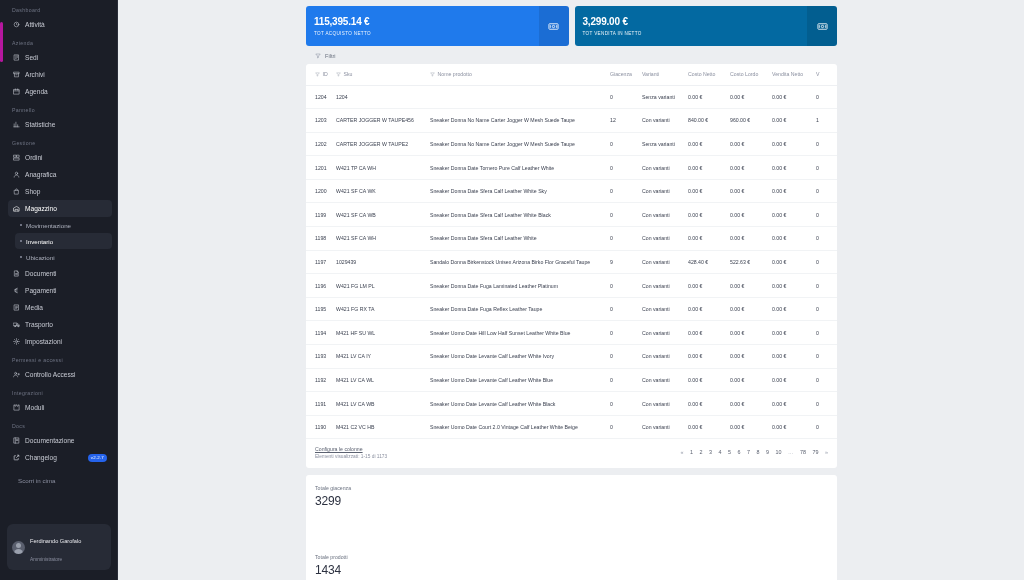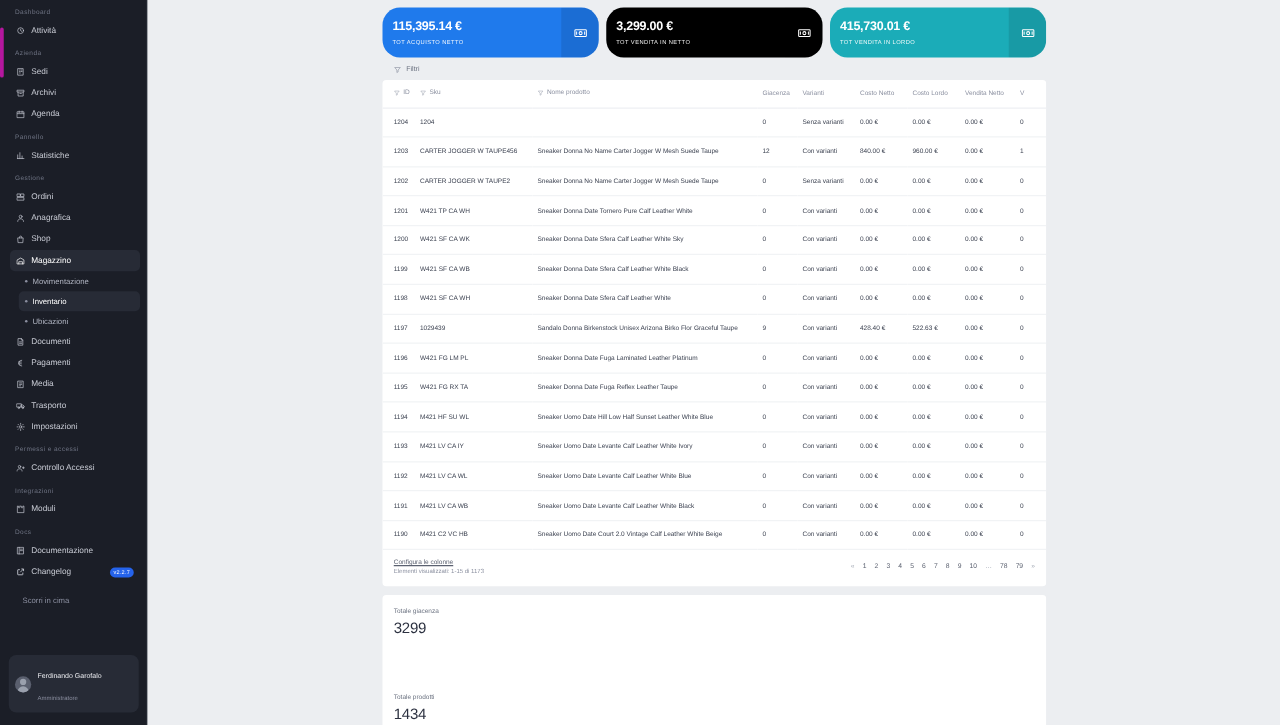--- a/index.html
+++ b/index.html
@@ -60,21 +60,21 @@
   #sb-user .nm { font-size: 5.6px; color: #e9eaee; line-height: 1.5; white-space: nowrap; }
   #sb-user .rl { font-size: 4.8px; color: #8b8fa0; line-height: 1.4; }
 
   
   #main { flex: 1; height: 580px; background: #eceef1; position: relative; overflow: hidden; }
   #content { position: absolute; left: 188px; top: 0; width: 531px; }
 
   
   #kpis { display: flex; gap: 6px; padding-top: 6px; }
   .kpi {
-    flex: 1; height: 40px; border-radius: 14px; position: relative;
+    flex: 1; height: 40px; border-radius: 3px; position: relative;
     display: flex; flex-direction: column; justify-content: center;
     padding: 0 8px; color: #fff; overflow: hidden;
   }
   .kpi .val { font-size: 10px; font-weight: bold; letter-spacing: -.2px; line-height: 1.2; }
   .kpi .lab { font-size: 4.6px; letter-spacing: .35px; margin-top: 2.5px; opacity: .92; }
   .kpi .iconbox {
     position: absolute; right: 0; top: 0; bottom: 0; width: 30px;
     display: flex; align-items: center; justify-content: center;
     background: rgba(0,0,0,.10);
   }
@@ -320,34 +320,23 @@
             <div class="val">115,395.14 €</div>
             <div class="lab">TOT ACQUISTO NETTO</div>
             <div class="iconbox">
               <svg viewBox="0 0 24 24" fill="none" stroke="#ffffff" stroke-width="1.8">
                 <rect x="2" y="6" width="20" height="12" rx="1.5"></rect>
                 <circle cx="12" cy="12" r="2.6"></circle>
                 <path d="M5 9v6M19 9v6"></path>
               </svg>
             </div>
           </div>
-          <div class="kpi" style="background: #000000;">
+          <div class="kpi" style="background: #0369a1;">
             <div class="val">3,299.00 €</div>
             <div class="lab">TOT VENDITA IN NETTO</div>
-            <div class="iconbox">
-              <svg viewBox="0 0 24 24" fill="none" stroke="#ffffff" stroke-width="1.8">
-                <rect x="2" y="6" width="20" height="12" rx="1.5"></rect>
-                <circle cx="12" cy="12" r="2.6"></circle>
-                <path d="M5 9v6M19 9v6"></path>
-              </svg>
-            </div>
-          </div>
-          <div class="kpi" style="background: rgb(27, 172, 184);">
-            <div class="val">415,730.01 €</div>
-            <div class="lab">TOT VENDITA IN LORDO</div>
             <div class="iconbox">
               <svg viewBox="0 0 24 24" fill="none" stroke="#ffffff" stroke-width="1.8">
                 <rect x="2" y="6" width="20" height="12" rx="1.5"></rect>
                 <circle cx="12" cy="12" r="2.6"></circle>
                 <path d="M5 9v6M19 9v6"></path>
               </svg>
             </div>
           </div>
         </section>
 

